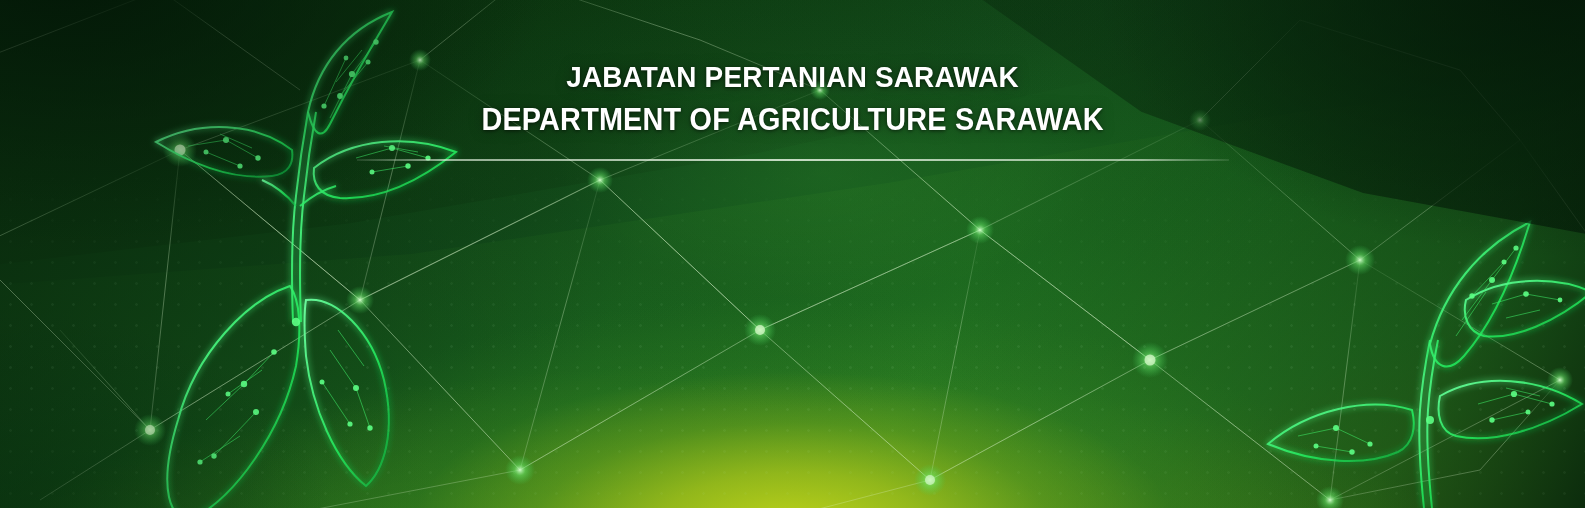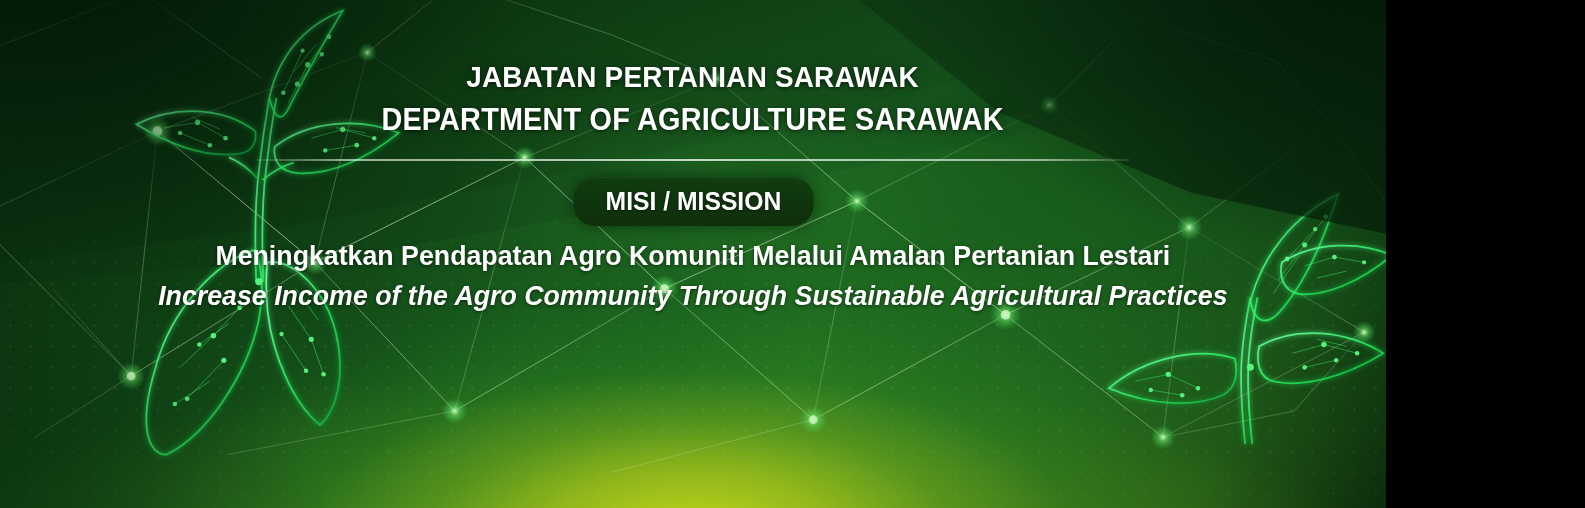--- a/index.html
+++ b/index.html
@@ -2,21 +2,21 @@
 <html><head>
 <meta charset="utf-8">
 <style>
   html, body {
     margin: 0;
     padding: 0;
     background: #000;
   }
   #banner {
     position: relative;
-    width: 1386px;
+    width: 1585px;
     height: 508px;
     overflow: hidden;
     font-family: "Liberation Sans", sans-serif;
     background: #0a2f10;
     user-select: none;
   }
 
   
   .layer { position: absolute; inset: 0; pointer-events: none; }
 
@@ -395,20 +395,15 @@
   <div id="content">
 
     <div class="title-block">
       <div class="title-line">JABATAN PERTANIAN SARAWAK</div>
       <div class="title-line second">DEPARTMENT OF AGRICULTURE SARAWAK</div>
     </div>
 
 
     <div class="divider"></div>
 
-    <div class="mission-block">
-      <div class="badge">MISI / MISSION</div>
-      <div class="stmt-my">Meningkatkan Pendapatan Agro Komuniti Melalui Amalan Pertanian Lestari</div>
-      <div class="stmt-en">Increase Income of the Agro Community Through Sustainable Agricultural Practices</div>
-    </div>
 
   </div>
 </div>
 
 </body></html>

